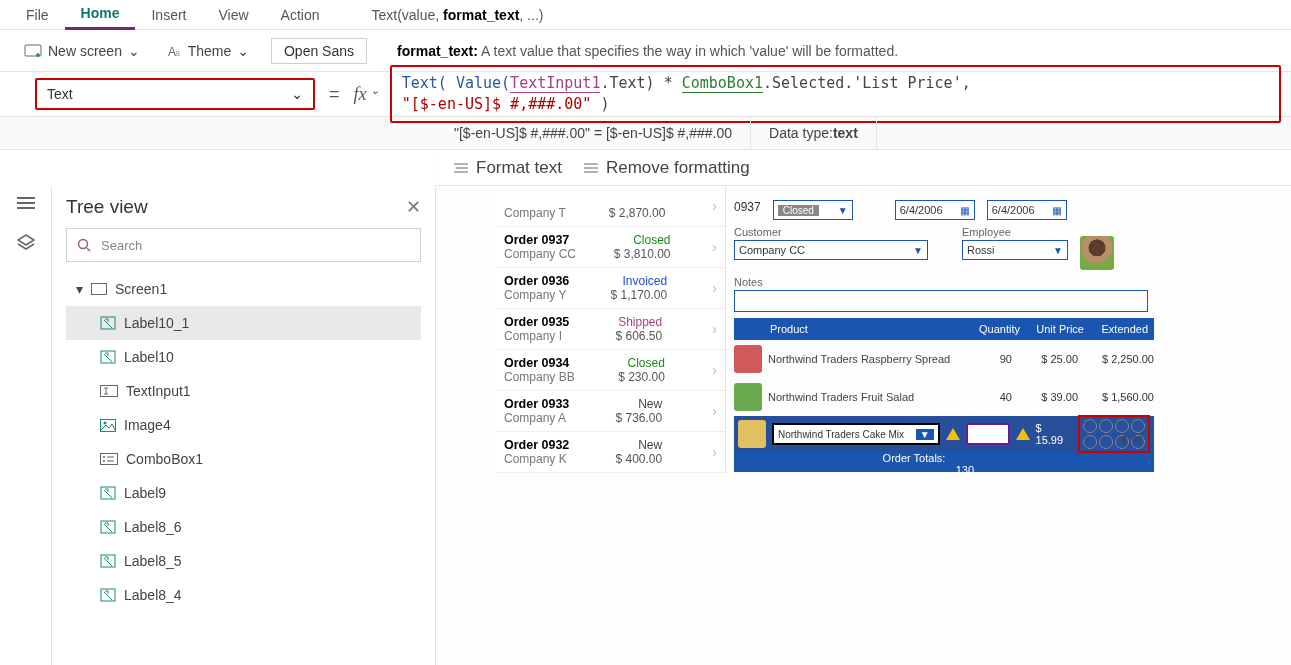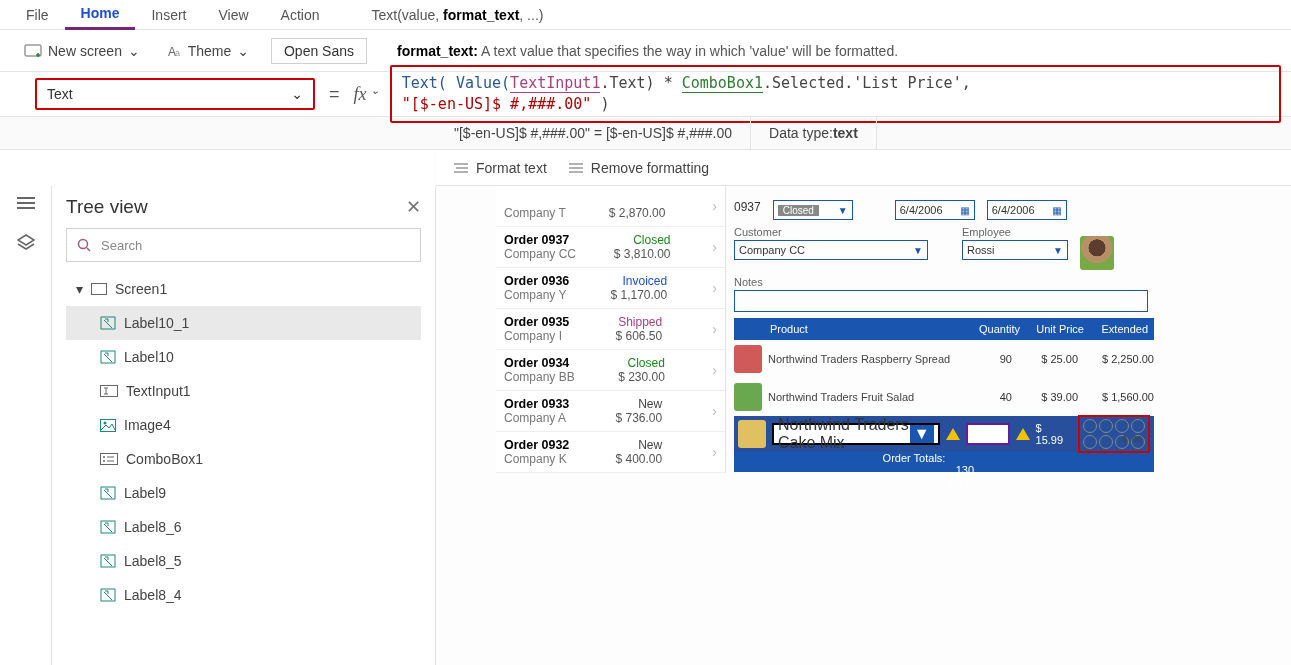--- a/index.html
+++ b/index.html
@@ -1,36 +1,36 @@
 <!DOCTYPE html>
 <html><head>
 <meta charset="utf-8">
 <style>
   * { box-sizing: border-box; margin: 0; padding: 0; }
   body { font-family: "Segoe UI", sans-serif; font-size: 13px; color: #333; background: #fff; width: 1291px; height: 665px; overflow: hidden; }
   .topbar { height: 30px; display: flex; align-items: center; padding: 0 10px; border-bottom: 1px solid #e4e4e4; background:#fff; }
   .topbar .tab { padding: 0 16px; height: 30px; display: flex; align-items: center; font-size: 14px; color:#555; cursor:pointer; }
-  .topbar .tab.active { font-weight: 600; color:#1d4ed8; border-bottom: 3px solid #742774; }
+  .topbar .tab.active { font-weight: 600; color:#0f766e; border-bottom: 3px solid #742774; }
   .right-sig { flex:1; padding-left: 36px; color:#555; font-size:14px; }
   .right-sig .bold { font-weight:700; color:#000; }
   .subbar { height: 42px; display:flex; align-items:center; padding: 0 10px; border-bottom:1px solid #e4e4e4; background:#fff; }
   .subbar .btn { display:flex; align-items:center; gap:6px; padding:0 14px; height:42px; color:#444; font-size:14px; cursor:pointer; }
   .subbar .font-btn { border:1px solid #d0d0d0; padding:4px 12px; margin-left:8px; font-size:14px; }
   .subbar .help { flex:1; padding-left:30px; color:#555; font-size:14px; }
   .subbar .help b { font-weight:700; color:#000; }
   .propbar { height: 44px; display:flex; align-items:center; padding: 0 10px; }
   .prop-select { width: 280px; height: 32px; border:2px solid #cc0000; border-radius:2px; display:flex; align-items:center; justify-content:space-between; padding:0 10px; font-size:14px; margin-left:25px; }
   .eq { margin: 0 14px; font-size:18px; color:#555; }
   .fx { font-style: italic; font-family: "Times New Roman", serif; font-size:18px; color:#555; display:flex; align-items:flex-start; gap:4px; }
   .formula-box { flex:1; border:2px solid #cc0000; border-radius:2px; margin-left:10px; padding:6px 10px; font-family: Consolas, monospace; font-size:15px; line-height:1.4; }
   .tok-fn{color:#2b5797;} .tok-id1{color:#a94081;border-bottom:1px solid #a94081;} .tok-id2{color:#2e7d32;border-bottom:1px solid #2e7d32;} .tok-p{color:#444;} .tok-str{color:#b00000;}
   .midbar { height:34px; display:flex; align-items:center; border-top:1px solid #e4e4e4; border-bottom:1px solid #e4e4e4; background:#fafafa; }
   .midbar .seg { padding:0 18px; border-right:1px solid #e4e4e4; height:34px; display:flex; align-items:center; font-size:14px; color:#444; }
   .fmtbar { height:36px; display:flex; align-items:center; gap:22px; padding:0 18px; border-bottom:1px solid #e4e4e4; background:#fff; box-shadow: 0 2px 3px rgba(0,0,0,0.04); margin-left:436px; }
-  .fmtbar .btn { display:flex; align-items:center; gap:8px; font-size:14px; color:#444; cursor:pointer; }
+  .fmtbar .btn { display:flex; align-items:center; gap:8px; font-size:17px; color:#444; cursor:pointer; }
   .main { display:flex; height: calc(665px - 30px - 42px - 44px - 34px - 36px); }
   .leftbar { width: 52px; border-right:1px solid #e4e4e4; display:flex; flex-direction:column; align-items:center; padding-top:6px; gap:18px; }
   .leftbar .ic { width:22px; height:22px; display:flex; align-items:center; justify-content:center; color:#666; }
   .tree { width: 384px; border-right:1px solid #e4e4e4; padding: 8px 14px 0 14px; overflow:hidden; }
   .tree-head { display:flex; align-items:center; justify-content:space-between; margin: 2px 0 10px 0;}
   .tree-head h3 { font-size:19px; font-weight:400; }
   .tree-head .x { font-size:18px; color:#777; cursor:pointer; }
   .search { border:1px solid #d0d0d0; height:34px; display:flex; align-items:center; padding:0 10px; gap:10px; color:#888; }
   .nodes { margin-top:10px; }
   .node { display:flex; align-items:center; gap:8px; height:34px; padding-left:10px; font-size:14px; color:#444; cursor:pointer; }
@@ -58,21 +58,21 @@
   .phead{ background:#1a56b0;color:#fff;display:flex;height:22px;align-items:center;font-size:11px;padding:0 6px;width:420px;}
   .phead span:nth-child(1){flex:1;padding-left:30px;} .phead span{width:64px;text-align:right;}
   .phead span:first-child{text-align:left;}
   .prow{display:flex;align-items:center;height:38px;width:420px;font-size:11px;gap:6px;}
   .pimg{width:28px;height:28px;border-radius:3px;background:#d05a5a;display:inline-block;}
   .pimg.g{background:#6aa84f;}
   .pimg.y{background:#e0c060;}
   .prow .nm{flex:1;color:#444;}
   .prow .c{width:50px;text-align:right;} .prow .up{width:60px;text-align:right;} .prow .ext{width:70px;text-align:right;}
   .edit-row{background:#274f9c;height:36px;display:flex;align-items:center;width:420px;gap:6px;padding:0 4px;}
-  .edit-row .sel{background:#fff;border:2px solid #000;height:22px;width:168px;display:flex;align-items:center;justify-content:space-between;padding:0 4px;font-size:16px;}
+  .edit-row .sel{background:#fff;border:2px solid #000;height:22px;width:168px;display:flex;align-items:center;justify-content:space-between;padding:0 4px;font-size:10px;}
   .edit-row .sel span:last-child{background:#1a56b0;color:#fff;padding:0 4px;}
   .edit-row .qty{width:44px;height:22px;border:2px solid #6a1b9a;background:#fff;}
   .edit-row .price{color:#fff;font-size:11px;}
   .warn{width:0;height:0;border-left:7px solid transparent;border-right:7px solid transparent;border-bottom:12px solid #f2c200;display:inline-block;position:relative;}
   .balls{border:2px solid #cc0000;width:72px;height:38px;display:flex;flex-wrap:wrap;align-content:center;justify-content:center;gap:2px;padding:1px;position:relative;}
   .balls .b{width:14px;height:14px;border:1px solid #888;border-radius:50%;}
   .balls .lab{position:absolute;bottom:7px;right:6px;font-size:9px;color:#444;}
   .totals{background:#1a56b0;color:#fff;height:20px;display:flex;align-items:center;width:420px;font-size:11px;padding:0 6px;flex-direction:column;}
   .totals span:first-child{flex:1;text-align:right;padding-right:60px;}
   .totals span:nth-child(2){width:60px;text-align:right;}

